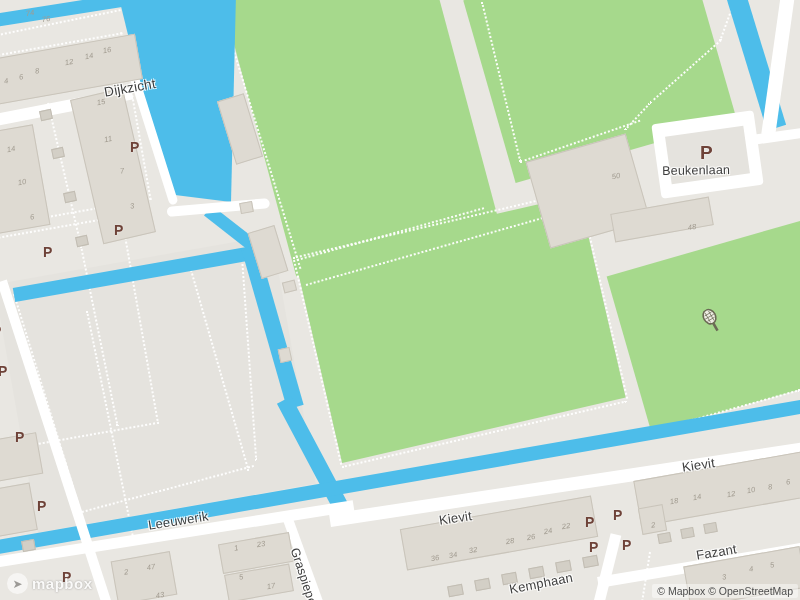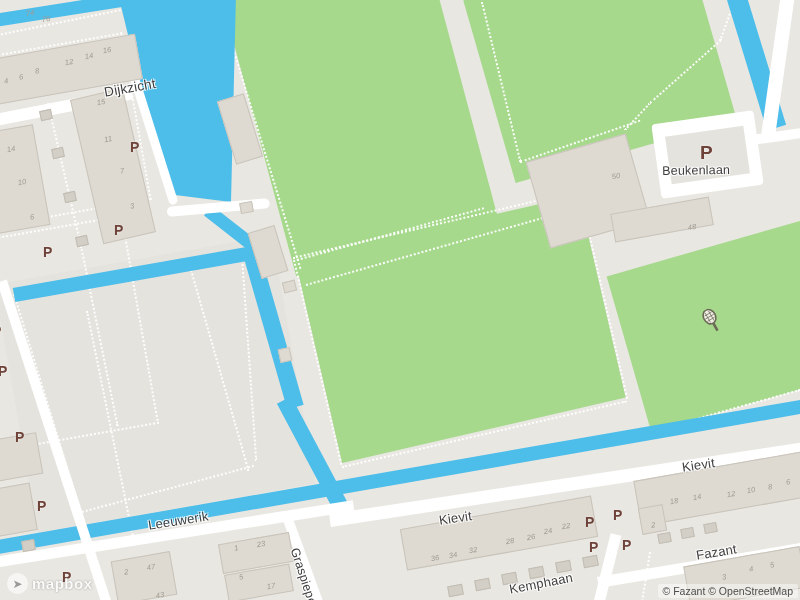--- a/index.html
+++ b/index.html
@@ -183,14 +183,14 @@
     <line x1="12" y1="15.5" x2="12" y2="24" stroke="#6B6B55" stroke-width="2.6"></line>
         </svg>
       </div>
     </div>
   <div id="logo">
     <span class="circ">
         <span>➤</span>
       </span>
     <span class="word">mapbox</span>
   </div>
-  <div id="attrib">© Fazant © OpenStreetMap</div>
+  <div id="attrib">© Mapbox © OpenStreetMap</div>
 </div>
 
 </body></html>

